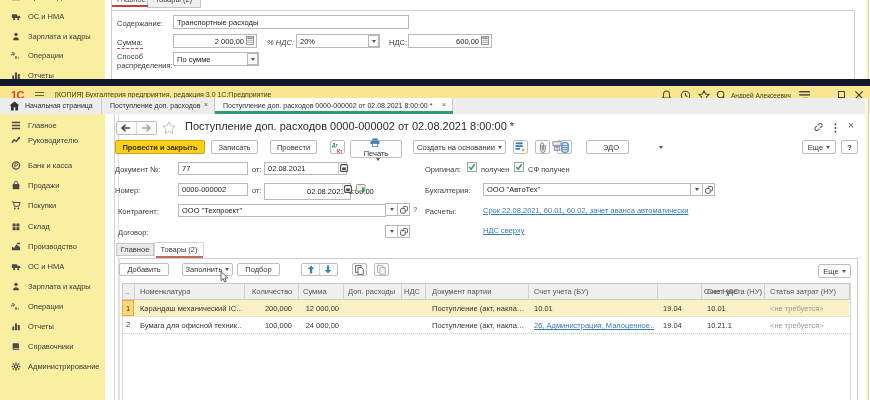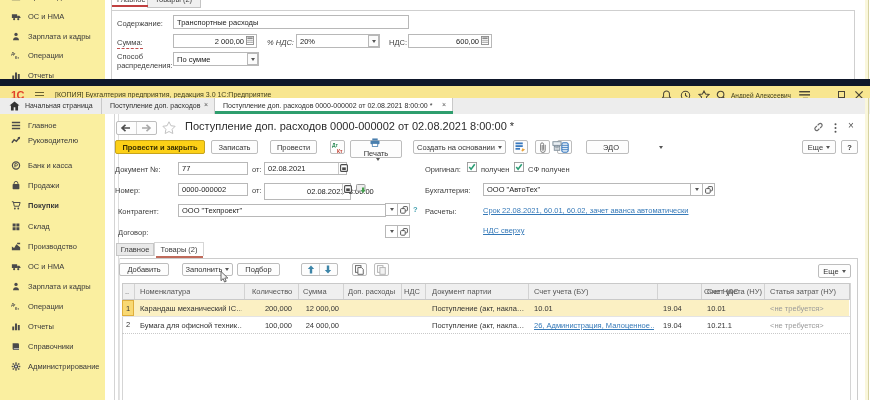--- a/index.html
+++ b/index.html
@@ -211,21 +211,21 @@
           </svg>
           <span>Банк и касса</span>
         </div>
         <div class="menu-item" style="top:61.8px;">
           <svg width="13" height="12" viewBox="0 0 13 12">
             <path d="M4 4V3a2.5 2.5 0 0 1 5 0v1" stroke="#4a4a4a" stroke-width="1.2" fill="none"></path>
             <rect x="2" y="4" width="9" height="7" rx="1" fill="#4a4a4a"></rect>
           </svg>
           <span>Продажи</span>
         </div>
-        <div class="menu-item" style="top:81.9px;font-weight:bold;">
+        <div class="menu-item" style="top:81.9px;">
           <svg width="13" height="12" viewBox="0 0 13 12">
             <path d="M1 1h2l1.2 6h6.3l1.5-5H3.6" stroke="#4a4a4a" stroke-width="1.3" fill="none"></path>
             <circle cx="5" cy="10" r="1.2" fill="#4a4a4a"></circle>
             <circle cx="9.5" cy="10" r="1.2" fill="#4a4a4a"></circle>
           </svg>
           <span>Покупки</span>
         </div>
         <div class="menu-item" style="top:102.0px;">
           <svg width="13" height="12" viewBox="0 0 13 12">
             <g fill="#4a4a4a">

